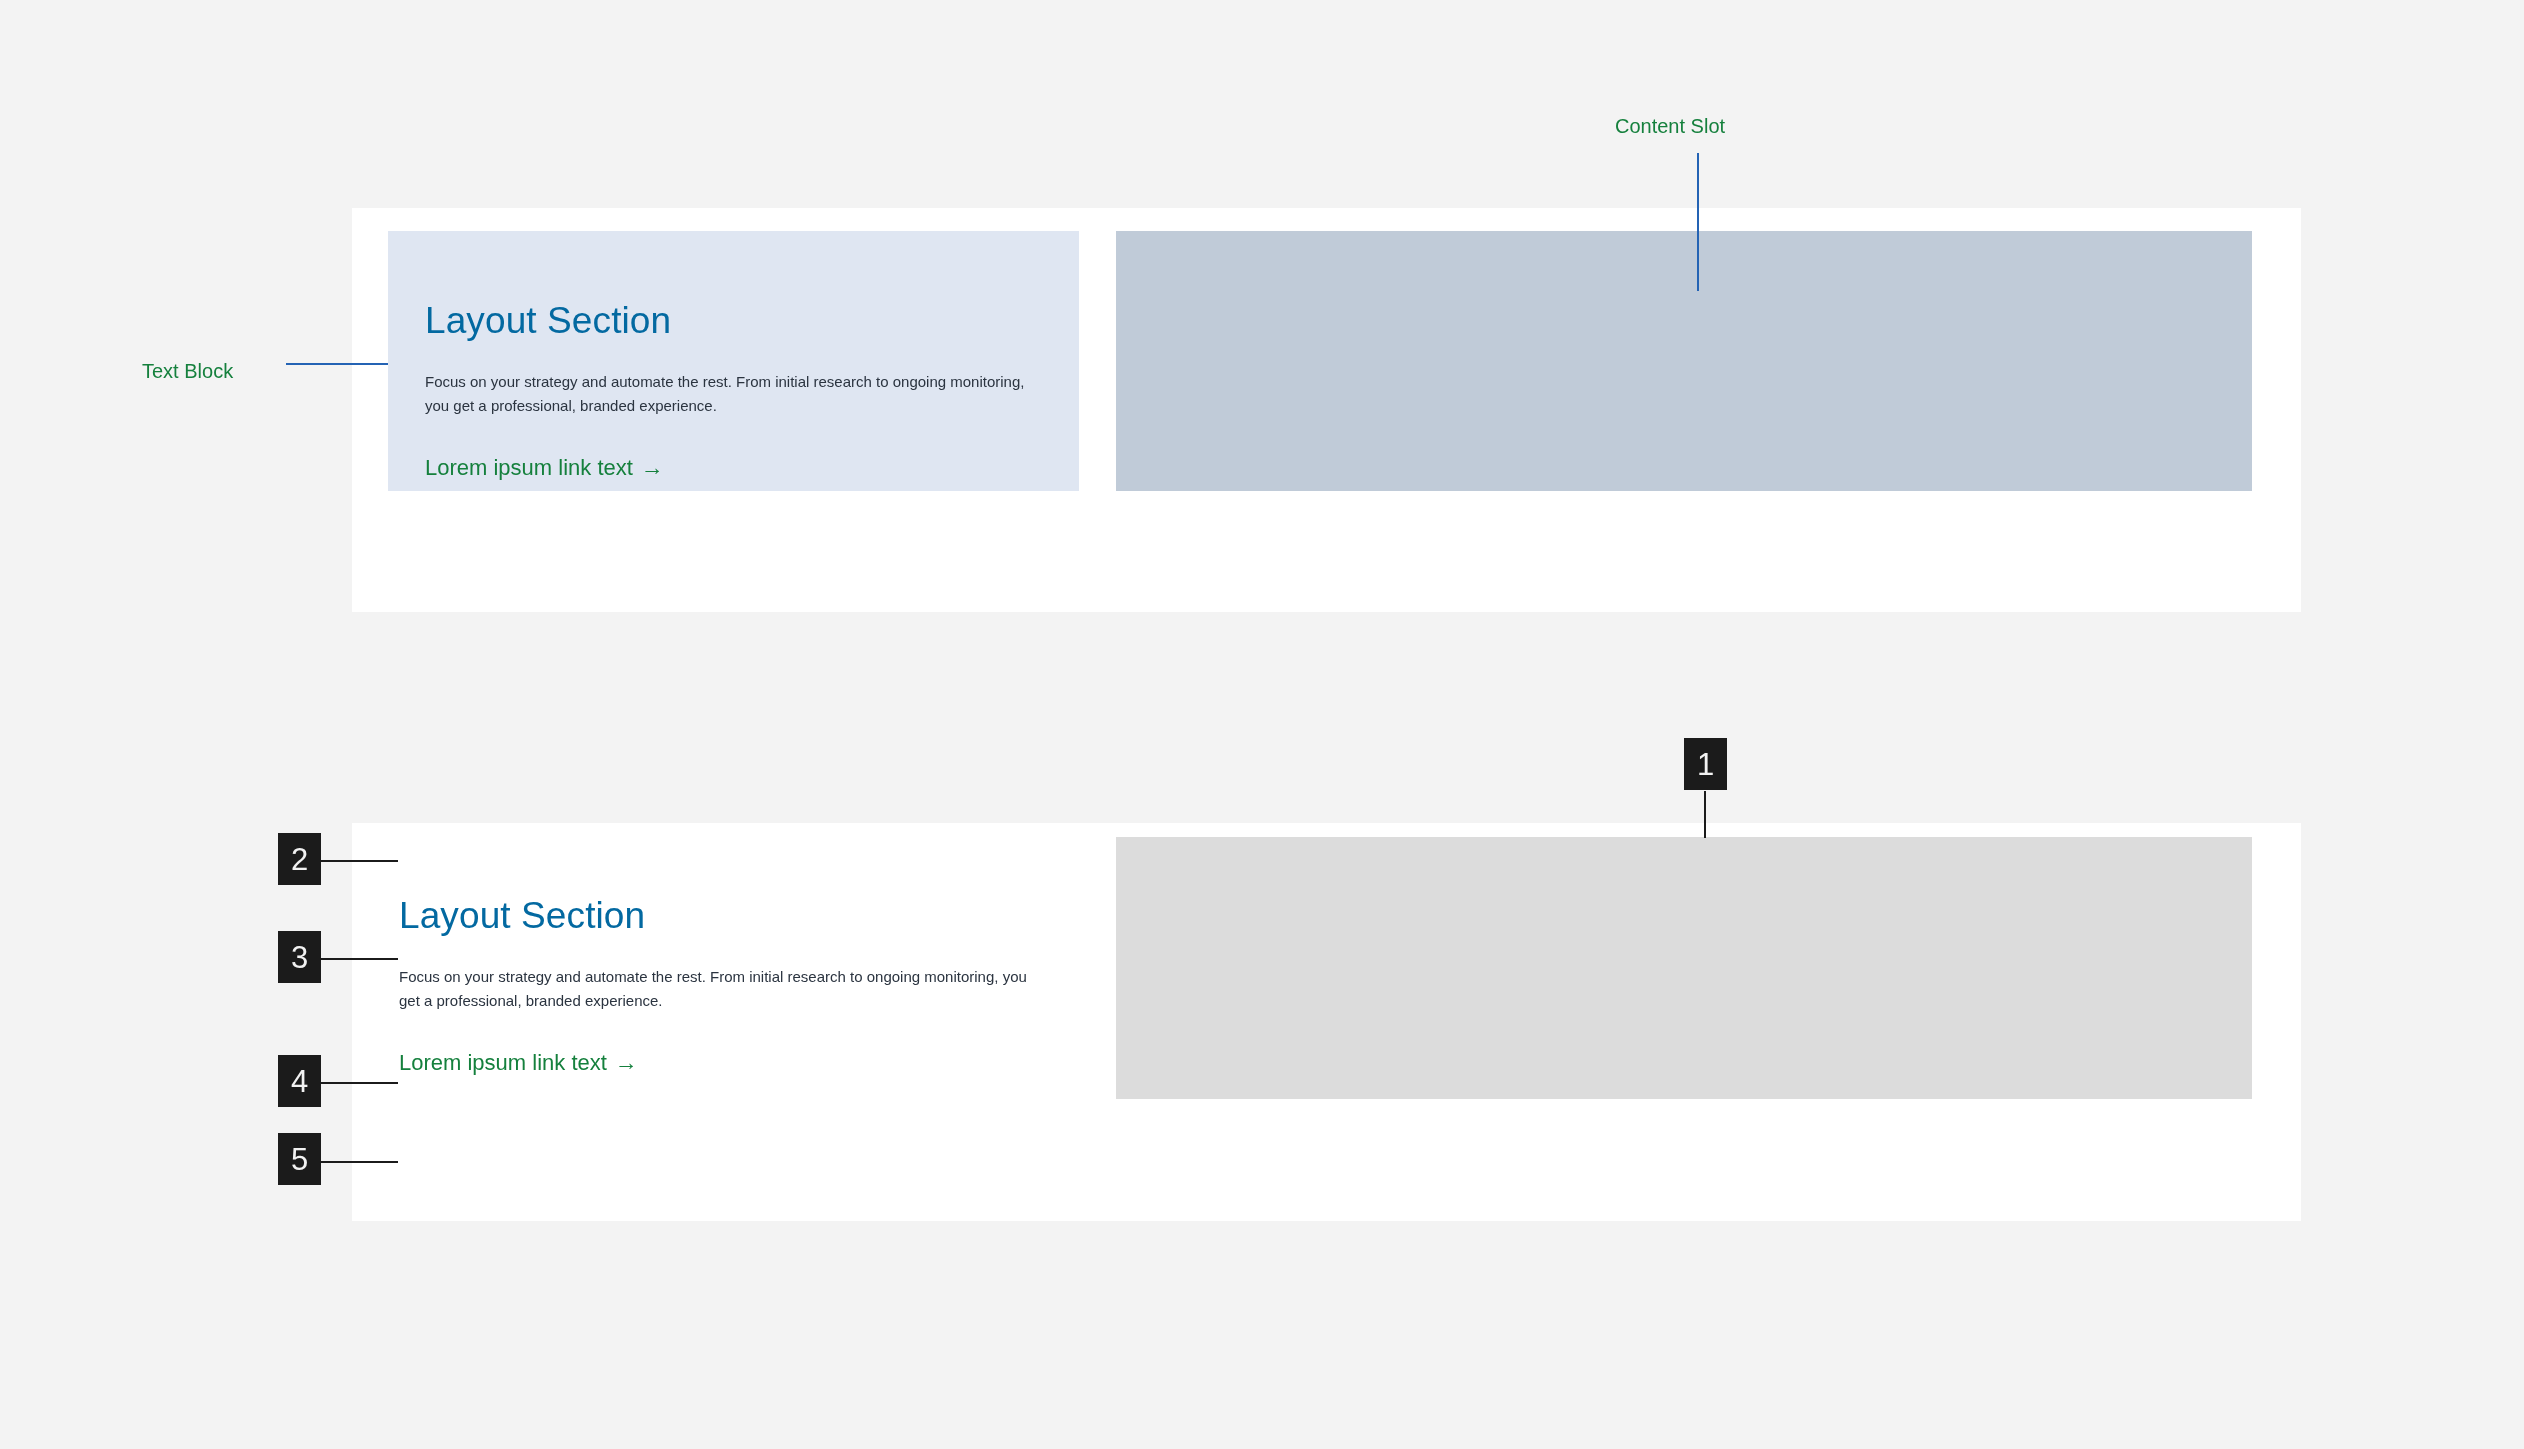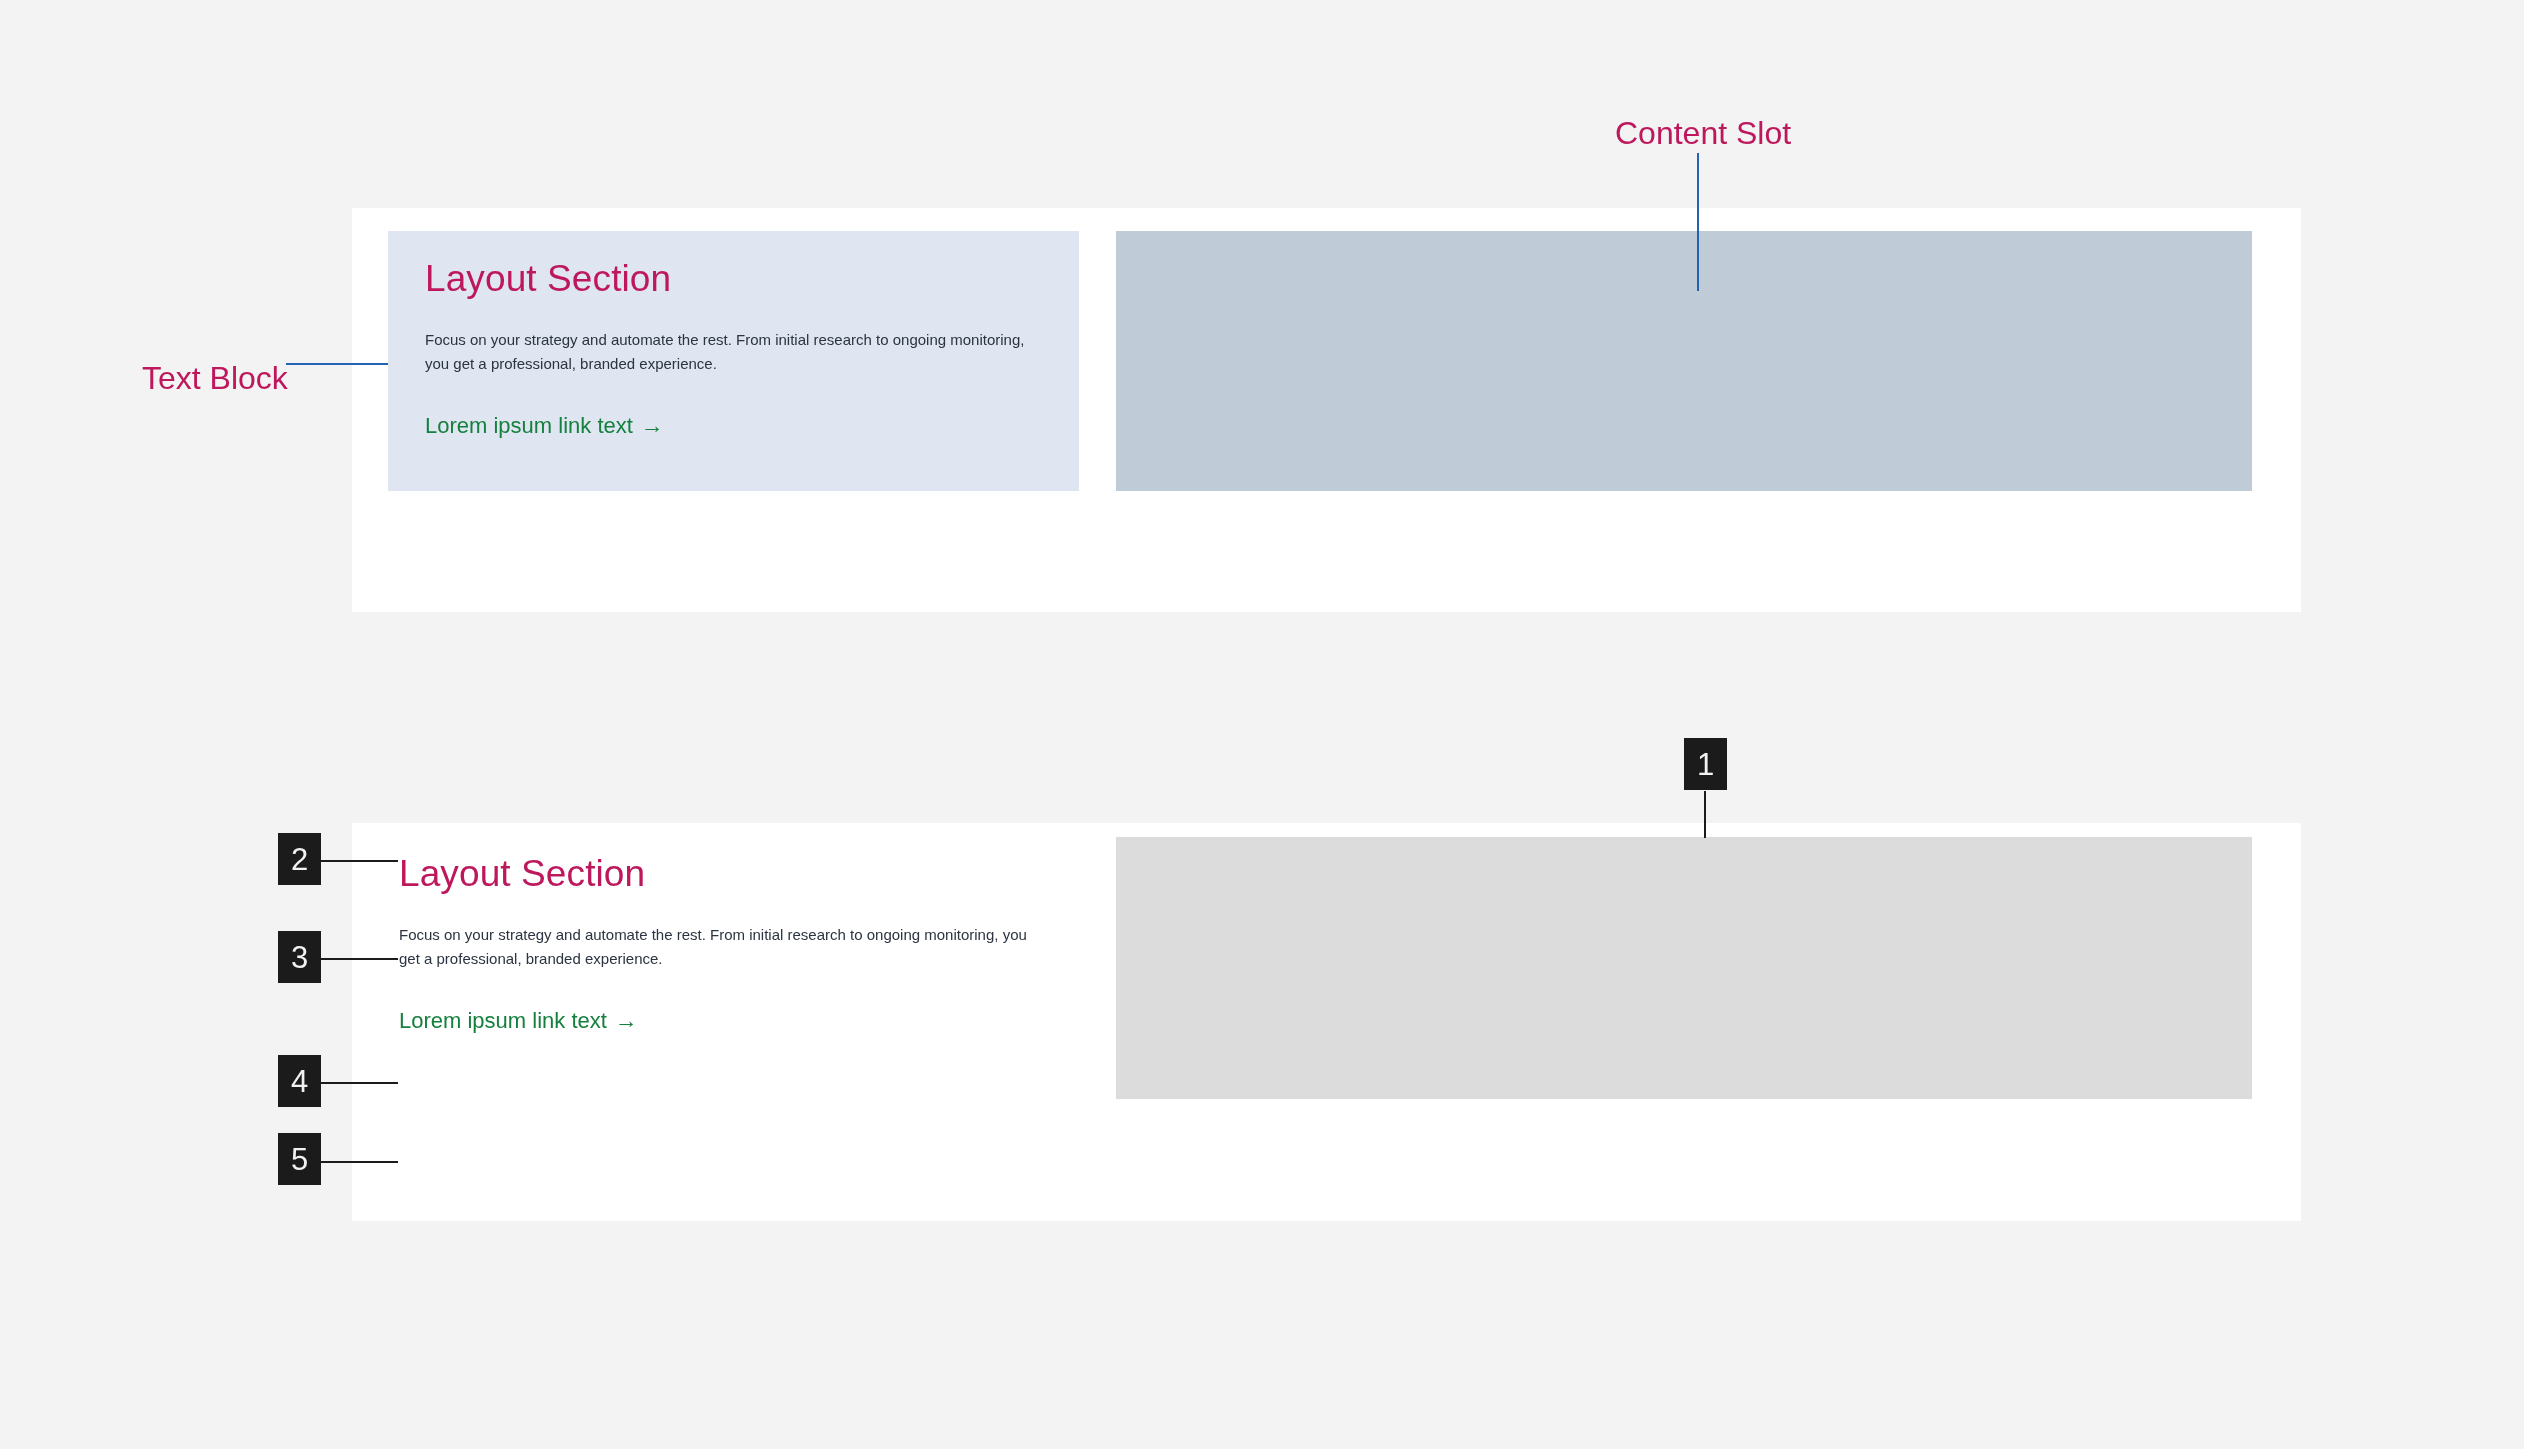--- a/index.html
+++ b/index.html
@@ -30,23 +30,24 @@
     position: absolute;
     padding: 26px 37px 31px 37px;
   }
   .textblock.tinted { background: #dfe6f2; }
   .textblock.plain   { background: transparent; }
 
   .tb-heading {
     font-size: 37px;
     font-weight: 400;
     line-height: 1.18;
-    color: #be185d;
+    color: #0369a1;
     letter-spacing: 0.1px;
     white-space: nowrap;
+    margin-top: 42px;
   }
 
   .tb-body {
     margin-top: 27.6px;
     font-size: 15px;
     font-weight: 400;
     line-height: 1.55;
     color: #2b3440;
     max-width: 628px;
   }
@@ -62,22 +63,22 @@
   .tb-link .arrow { margin-left: 7.7px; font-size: 23px; }
 
   
   .slot { position: absolute; }
   .slot.blue { background: #c0cbd8; }
   .slot.grey { background: #dcdcdc; }
 
   
   .anno-label {
     position: absolute;
-    color: #be185d;
-    font-size: 32px;
+    color: #15803d;
+    font-size: 20px;
     font-weight: 400;
     white-space: nowrap;
   }
   .anno-line-h {
     position: absolute;
     height: 1.5px;
     background: #2463b4;
   }
   .anno-line-v {
     position: absolute;

